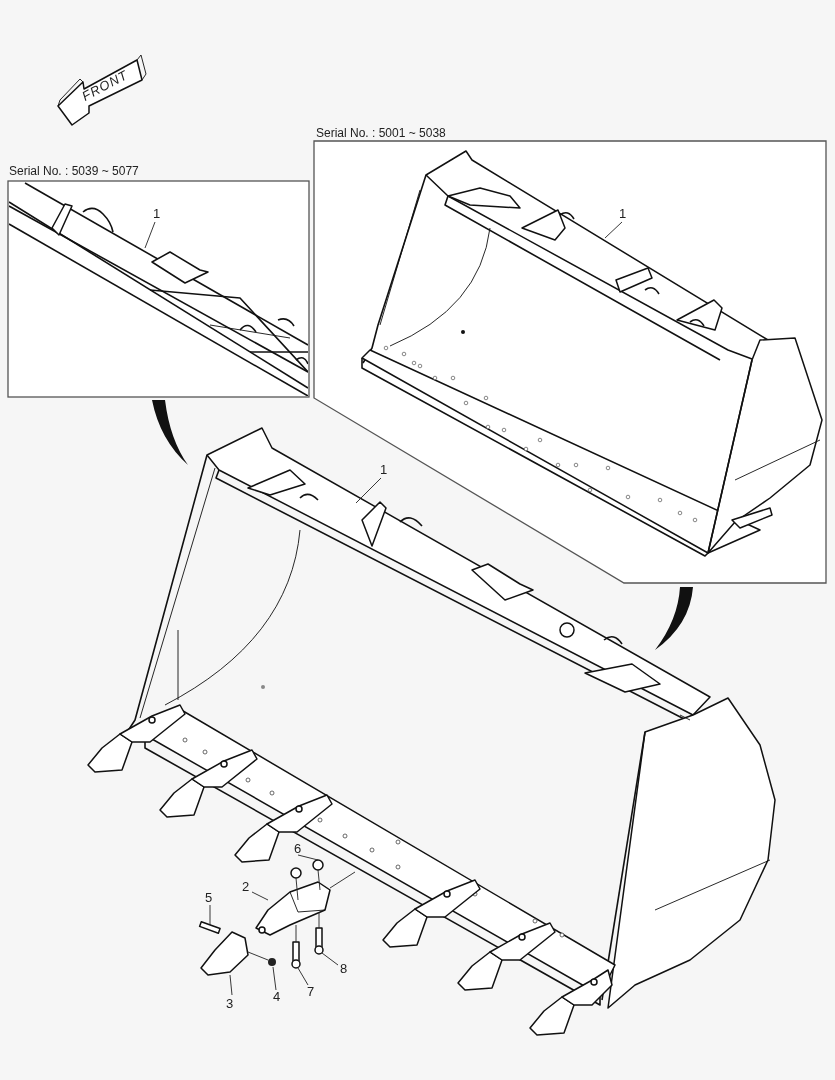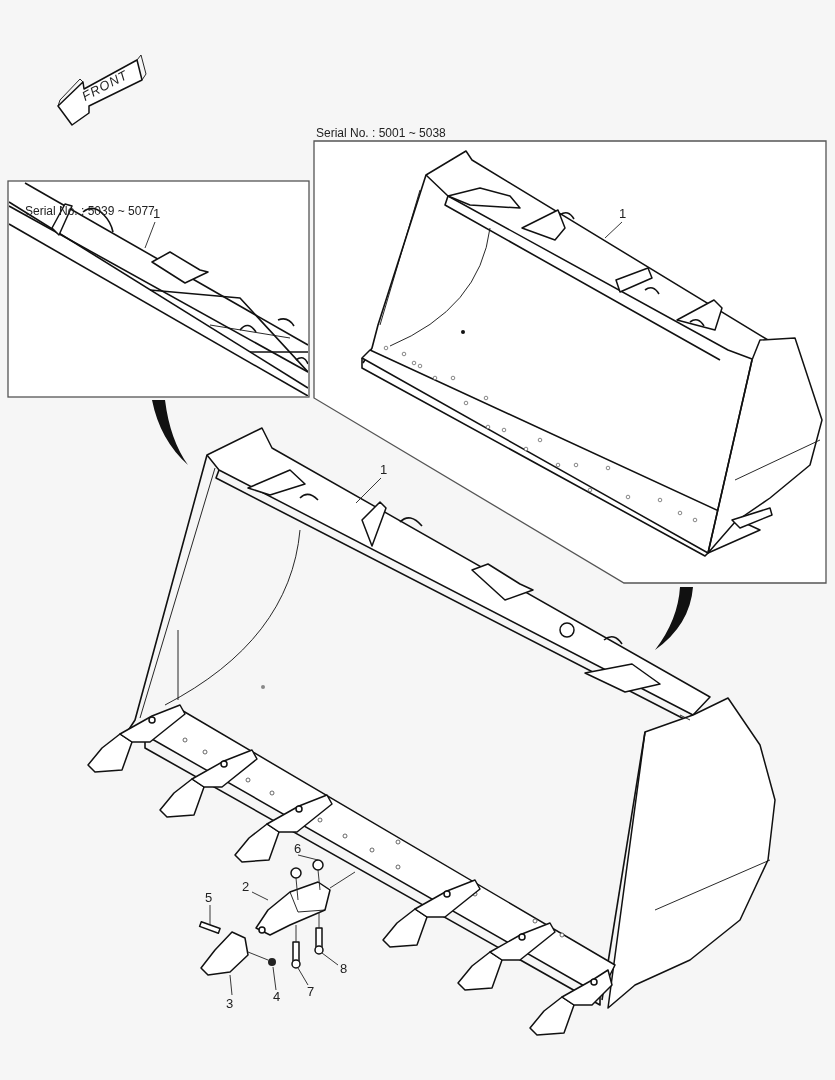--- a/index.html
+++ b/index.html
@@ -238,21 +238,21 @@
     <line class="lead" x1="230" y1="975" x2="232" y2="995"></line>
     <line class="lead" x1="273" y1="967" x2="276" y2="990"></line>
     <line class="lead" x1="298" y1="968" x2="308" y2="985"></line>
     <line class="lead" x1="322" y1="953" x2="338" y2="965"></line>
     <line class="lead" x1="298" y1="855" x2="318" y2="860"></line>
   </g>
 </svg>
 
 <div class="label" style="left:80px; top:78px; font-size:13px; transform:rotate(-28deg); letter-spacing:1px; font-style:italic;">FRONT</div>
 
-<div class="label" style="left:25px; top:164px;margin-top:40px;">Serial No. : 5039 ~ 5077</div>
+<div class="label" style="left:9px; top:164px;">Serial No. : 5039 ~ 5077</div>
 <div class="label" style="left:316px; top:126px;">Serial No. : 5001 ~ 5038</div>
 
 <div class="callout" style="left:153px; top:206px;">1</div>
 <div class="callout" style="left:619px; top:206px;">1</div>
 <div class="callout" style="left:380px; top:462px;">1</div>
 <div class="callout" style="left:242px; top:879px;">2</div>
 <div class="callout" style="left:226px; top:996px;">3</div>
 <div class="callout" style="left:273px; top:989px;">4</div>
 <div class="callout" style="left:205px; top:890px;">5</div>
 <div class="callout" style="left:294px; top:841px;">6</div>

